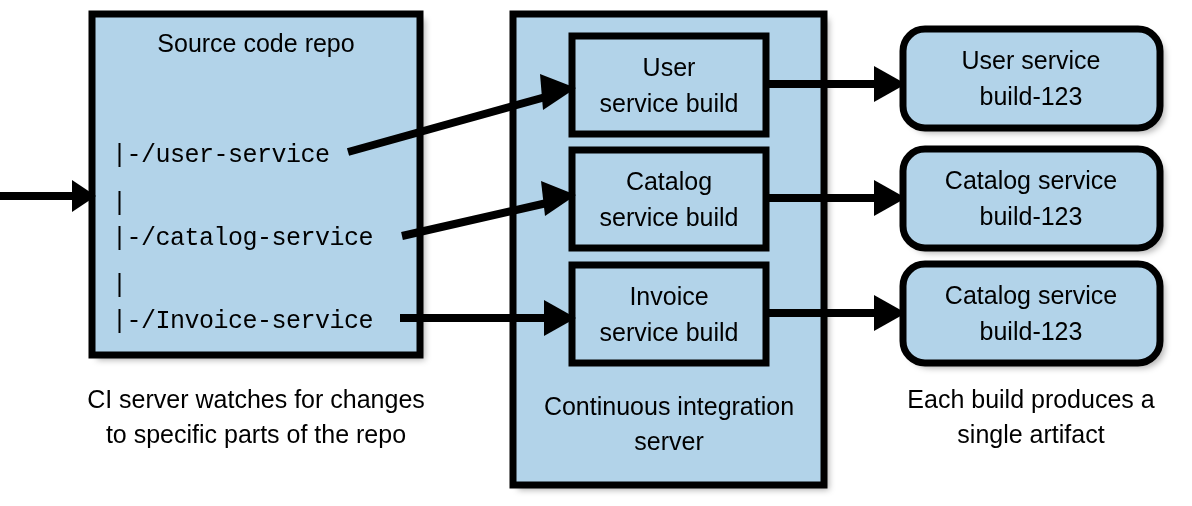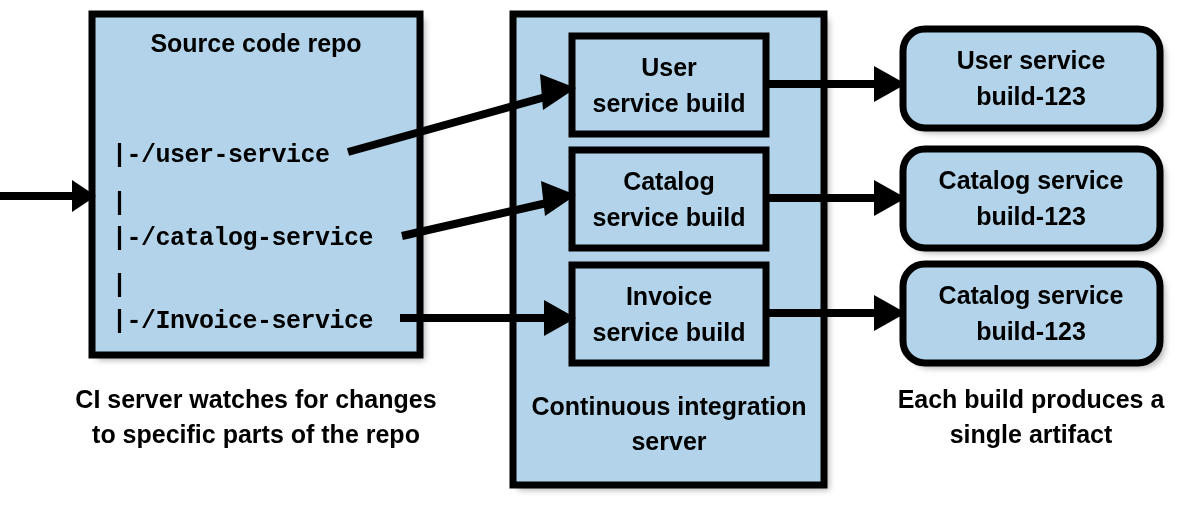--- a/index.html
+++ b/index.html
@@ -10,21 +10,20 @@
   body {
     width: 1192px;
     height: 506px;
     font-family: "Liberation Sans", sans-serif;
     overflow: hidden;
   }
   #diagram-root {
     position: relative;
     width: 1192px;
     height: 424px;
-    font-weight: bold;
   }
   svg.diagram {
     display: block;
     width: 1192px;
     height: 506px;
   }
   .box-fill   { fill: #b2d3e9; }
   .box-stroke { stroke: #000000; fill: none; }
   .line       { stroke: #000000; fill: none; stroke-linecap: butt; }
   .arrowhead  { fill: #000000; stroke: none; }

